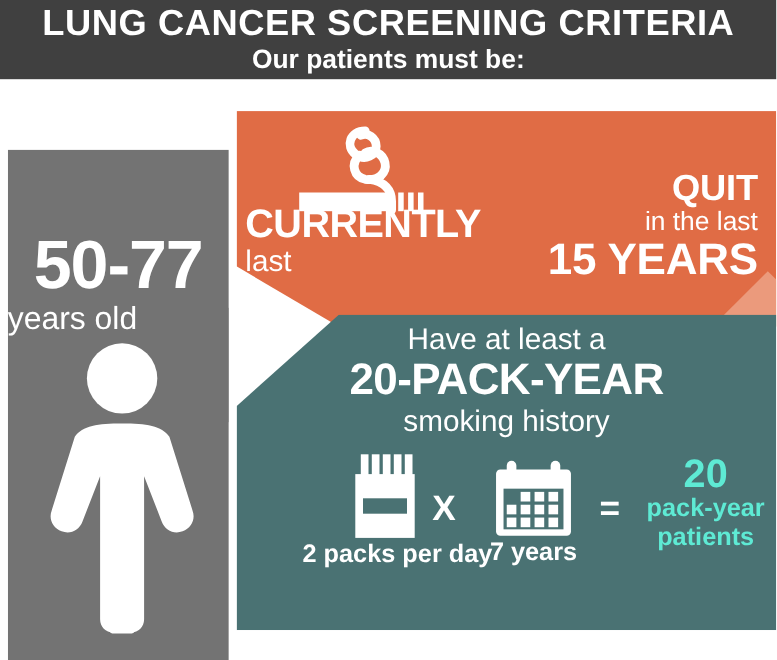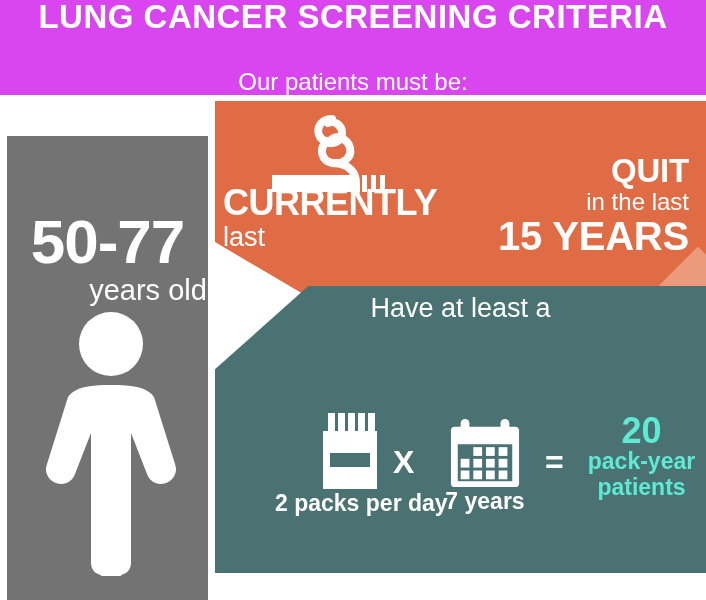--- a/index.html
+++ b/index.html
@@ -18,41 +18,41 @@
     background: #ffffff;
     overflow: hidden;
   }
 
   
   .header {
     position: absolute;
     left: 0;
     top: 0;
     width: 706px;
-    height: 95px;
-    background: #d946ef;
+    height: 72px;
+    background: #404040;
     box-sizing: border-box;
     display: flex;
     flex-direction: column;
     align-items: center;
-    justify-content: space-between;
+    justify-content: center;
   }
   .header-title {
     color: #ffffff;
     font-size: 33px;
     font-weight: bold;
     letter-spacing: 0.5px;
     line-height: 1.02;
     text-align: center;
     white-space: nowrap;
   }
   .header-subtitle {
     color: #ffffff;
     font-size: 24px;
-    font-weight: normal;
+    font-weight: bold;
     line-height: 1.1;
     margin-top: 4px;
     text-align: center;
     white-space: nowrap;
   }
 
   
   .age-panel {
     position: absolute;
     left: 7px;
@@ -74,26 +74,25 @@
     font-size: 62px;
     font-weight: bold;
     letter-spacing: -1px;
     line-height: 1;
   }
   .age-label {
     position: absolute;
     left: 0;
     top: 140px;
     width: 242px;
-    text-align: center;
+    text-align: left;
     color: #ffffff;
     font-size: 29px;
     font-weight: normal;
     line-height: 1;
-    padding-left: 20px;
   }
 
   
   .person {
     position: absolute;
     left: 36px;
     top: 175px;
     width: 136px;
     height: 265px;
   }
@@ -362,20 +361,22 @@
 
     <div class="quit-block">
       <div class="quit-strong">QUIT</div>
       <div class="quit-mid">in the last</div>
       <div class="quit-bottom">15 YEARS</div>
     </div>
   </div>
 
   <div class="history-panel">
     <div class="hist-line1">Have at least a</div>
+    <div class="hist-line2">20-PACK-YEAR</div>
+    <div class="hist-line3">smoking history</div>
 
     <div class="equation">
 
       <div class="eq-item" style="left:50px; top:0; width:150px;">
         <svg class="eq-icon" viewBox="0 0 62 80" width="62" height="80" aria-hidden="true">
           <rect x="9" y="2" width="7" height="20" fill="#ffffff"></rect>
           <rect x="19" y="2" width="7" height="20" fill="#ffffff"></rect>
           <rect x="29" y="2" width="7" height="20" fill="#ffffff"></rect>
           <rect x="39" y="2" width="7" height="20" fill="#ffffff"></rect>
           <rect x="49" y="2" width="7" height="20" fill="#ffffff"></rect>

